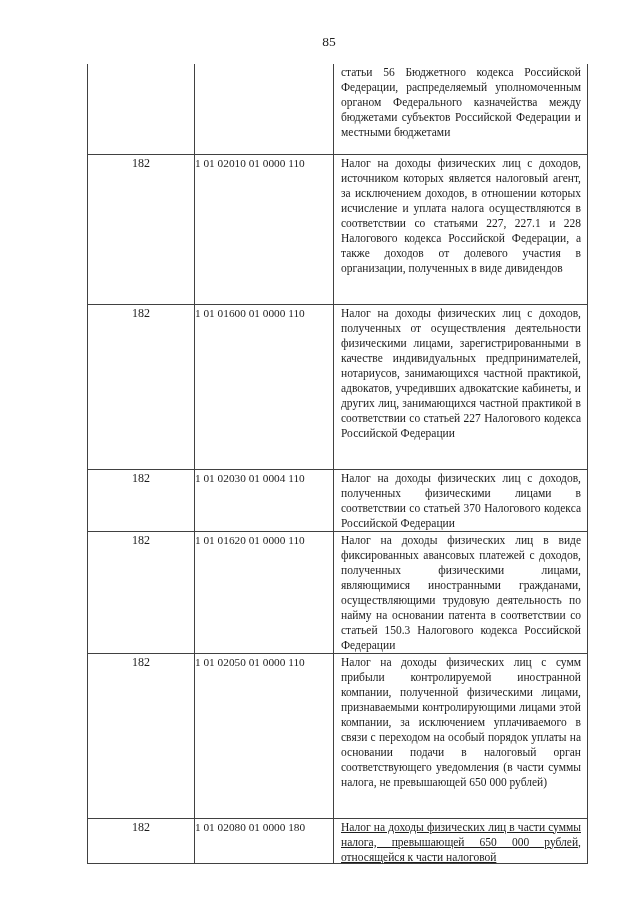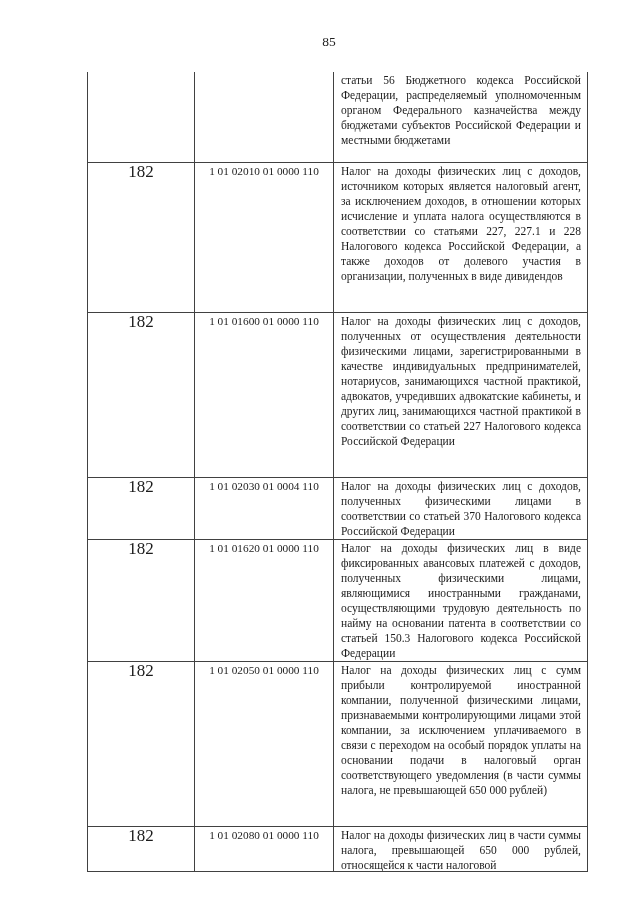--- a/index.html
+++ b/index.html
@@ -21,62 +21,62 @@
     left: 0;
     width: 658px;
     text-align: center;
     font-size: 13.5px;
     line-height: 14px;
     color: #222222;
   }
   table.kbk-table {
     position: absolute;
     left: 87px;
-    top: 72px;
+    top: 64px;
     width: 500px;
     border-collapse: collapse;
     table-layout: fixed;
   }
   col.c1 { width: 107px; }
   col.c2 { width: 139px; }
   col.c3 { width: 254px; }
   td {
     border: 1px solid #414141;
     vertical-align: top;
     padding: 0;
   }
   tr:first-child td { border-top: none; }
   .col-admin {
     text-align: center;
   }
   .admin-val {
-    font-size: 17px;
+    font-size: 12px;
     line-height: 15px;
     padding-top: 1px;
   }
   .col-kbk {
-    text-align: center;
     margin-left: 37px;
   }
   .kbk-val {
     font-size: 11.3px;
     line-height: 15px;
     padding-top: 1px;
     white-space: nowrap;
   }
   .desc-val {
     font-size: 11.5px;
     line-height: 15px;
     padding: 1px 6px 0 7px;
     text-align: justify;
     text-justify: inter-word;
   }
   tr.clipped .desc-val {
     max-height: 43px;
     overflow: hidden;
+    text-decoration: underline;
   }
 </style>
 </head>
 <body>
 
 <div class="page">
   <div class="page-number">85</div>
 
   <table class="kbk-table">
     <colgroup>
@@ -155,21 +155,21 @@
     <td class="col-desc">
       <div class="desc-val">Налог на доходы физических лиц с сумм прибыли контролируемой иностранной компании, полученной физическими лицами, признаваемыми контролирующими лицами этой компании, за исключением уплачиваемого в связи с переходом на особый порядок уплаты на основании подачи в налоговый орган соответствующего уведомления (в части суммы налога, не превышающей 650 000 рублей)</div>
     </td>
   </tr>
 
   <tr class="clipped" style="height: 44px;">
     <td class="col-admin">
       <div class="admin-val">182</div>
     </td>
     <td class="col-kbk">
-      <div class="kbk-val">1 01 02080 01 0000 110</div>
+      <div class="kbk-val">1 01 02080 01 0000 180</div>
     </td>
     <td class="col-desc">
       <div class="desc-val">Налог на доходы физических лиц в части суммы налога, превышающей 650 000 рублей, относящейся к части налоговой</div>
     </td>
   </tr>
 </tbody>
   </table>
 </div>
 
 </body></html>

